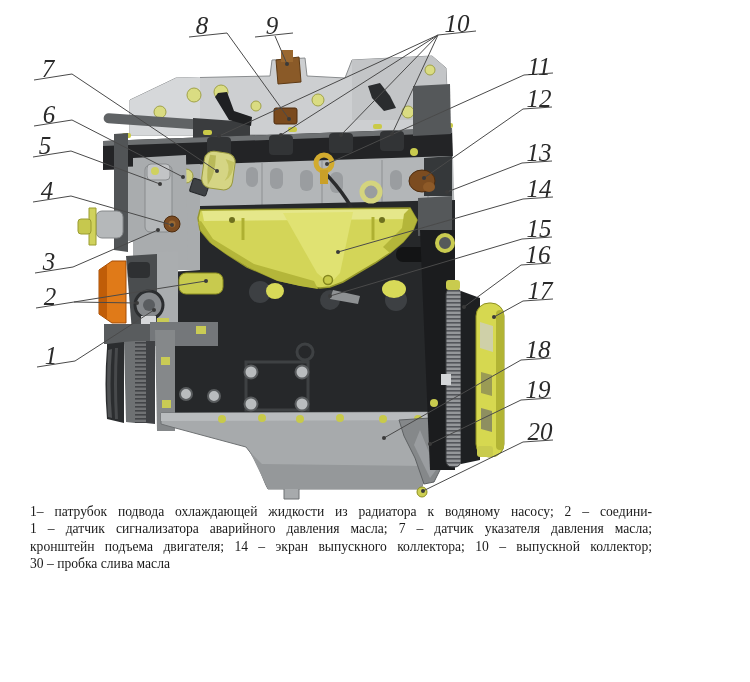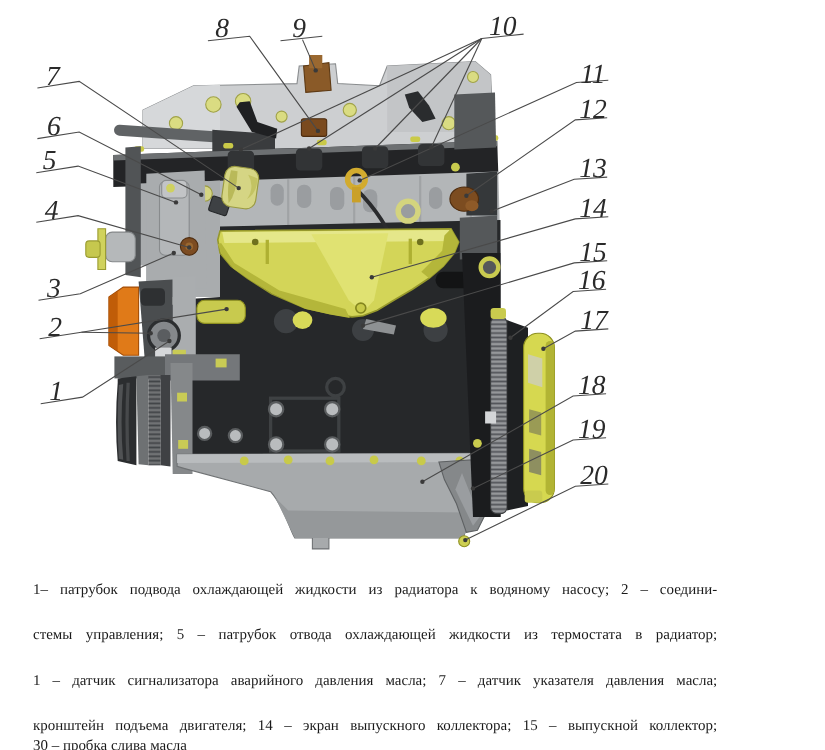--- a/index.html
+++ b/index.html
@@ -1,19 +1,19 @@
 <!DOCTYPE html>
 <html><head>
 <meta charset="utf-8">
 <style>
   html,body{margin:0;padding:0;background:#fff;}
   #page{position:relative;width:750px;height:682px;background:#fff;overflow:hidden;
         font-family:"Liberation Serif",serif;}
   #cap{position:absolute;left:30px;top:503px;width:622px;font-size:13.6px;line-height:17.4px;color:#1a1a1a;}
-  #cap .j{text-align:justify;text-align-last:justify;white-space:nowrap;margin-top:24px;}
+  #cap .j{text-align:justify;text-align-last:justify;white-space:nowrap;}
   #cap .l{text-align:left;}
 </style>
 </head>
 <body>
 <div id="page">
 <svg width="750" height="682" viewBox="0 0 750 682" style="position:absolute;left:0;top:0">
 
   <g>
     <path d="M130,135 L130,100 L176,78 L270,76 L272,60 L305,58 L307,76 L345,78 L352,60 L432,56 L446,68 L449,135 Z" fill="#cdcfd1" stroke="#8a8d8f" stroke-width="1"></path>
     <path d="M352,60 L432,56 L446,68 L448,120 L352,120 Z" fill="#c3c5c7"></path>
@@ -293,18 +293,17 @@
     <text x="538" y="263" text-anchor="middle">16</text>
     <text x="540" y="299" text-anchor="middle">17</text>
     <text x="538" y="358" text-anchor="middle">18</text>
     <text x="538" y="398" text-anchor="middle">19</text>
     <text x="540" y="440" text-anchor="middle">20</text>
   </g>
 </svg>
 
 <div id="cap">
   <div class="j">1–&nbsp;патрубок подвода охлаждающей жидкости из радиатора к водяному насосу; 2 – соедини-</div>
-  <div class="j">стемы управления; 5 – патрубок отвода охлаждающей жидкости из термостата в радиатор;</div>
   <div class="j">1 – датчик сигнализатора аварийного давления масла; 7 – датчик указателя давления масла;</div>
-  <div class="j">кронштейн подъема двигателя; 14 – экран выпускного коллектора; 15 – выпускной коллектор;</div>
+  <div class="j">кронштейн подъема двигателя; 14 – экран выпускного коллектора; 10 – выпускной коллектор;</div>
   <div class="l">30 – пробка слива масла</div>
 </div>
 </div>
 
 </body></html>

